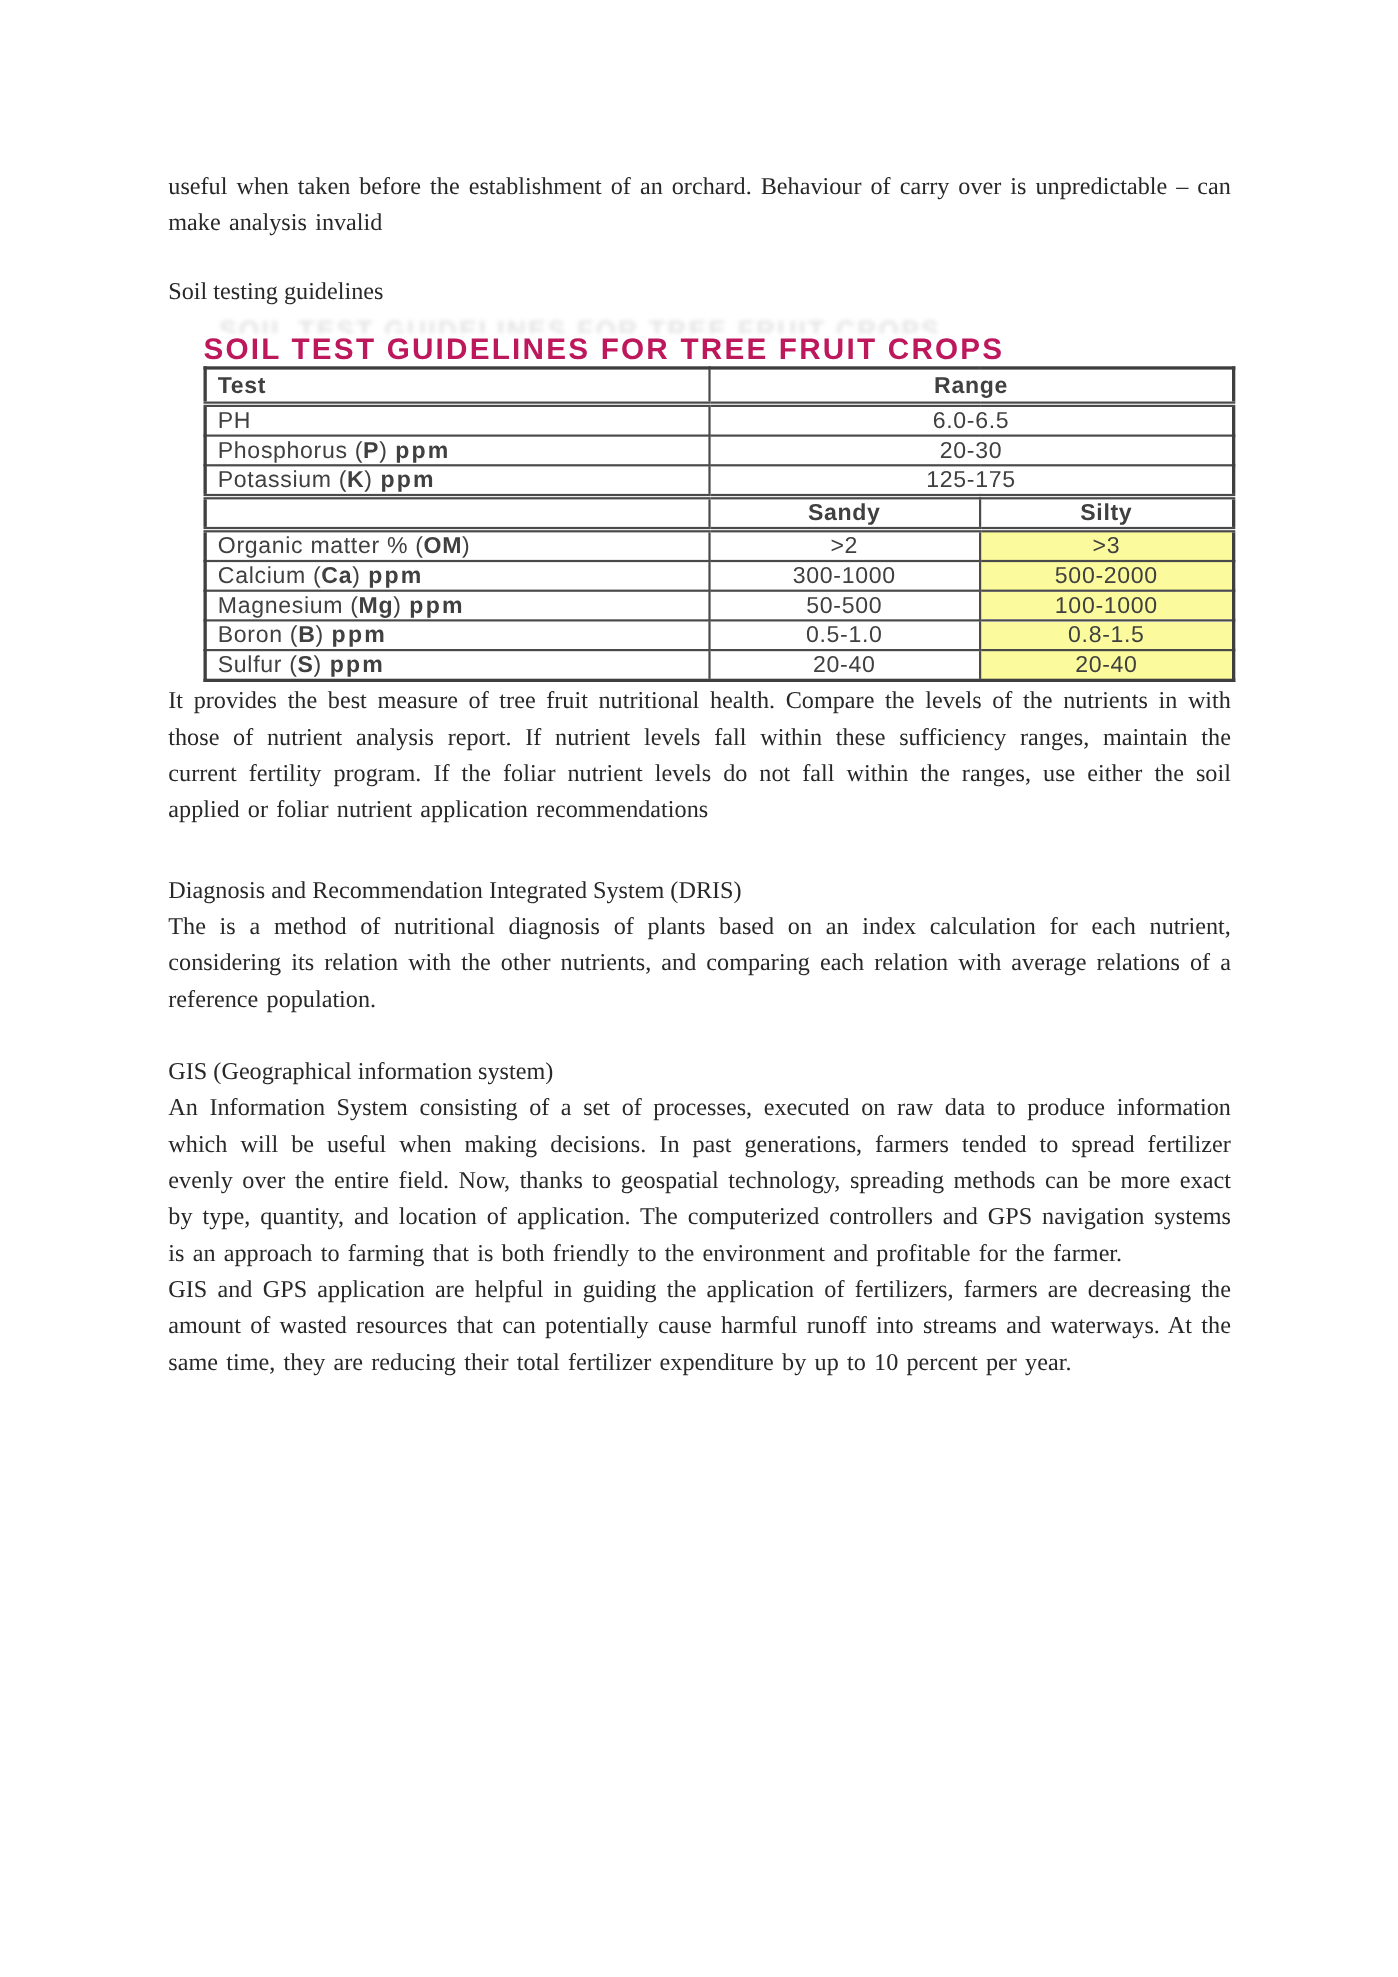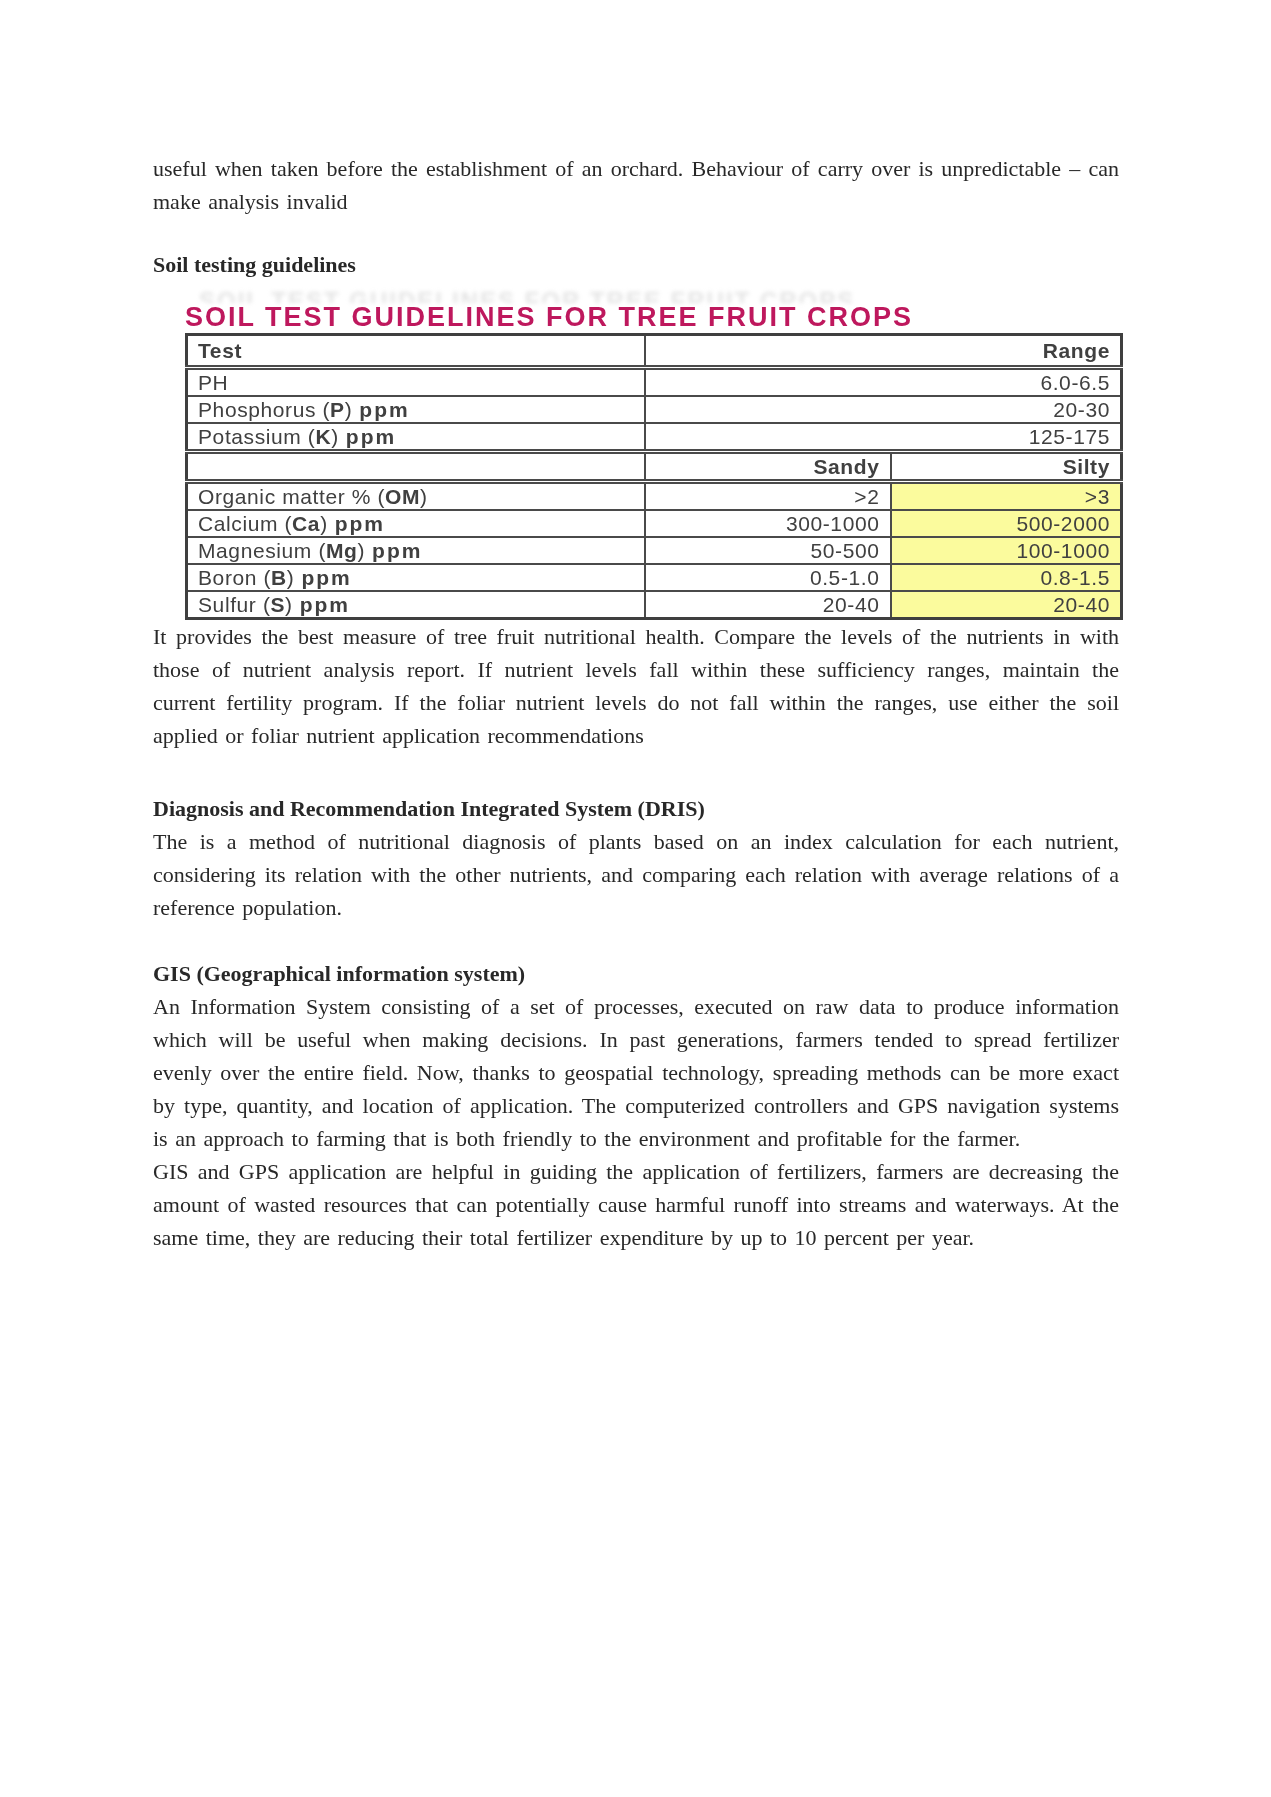--- a/index.html
+++ b/index.html
@@ -25,21 +25,21 @@
   .body-text {
     font-size: 22px;
     line-height: 33px;
     text-align: justify;
     word-spacing: 2px;
     margin: 0;
   }
   .serif-heading {
     font-size: 22px;
     line-height: 33px;
-    font-weight: bold;
+    font-weight: normal;
     margin: 30px 0 0 0;
   }
   .serif-heading.first { margin-top: 30px; }
   .serif-heading.after-table { margin-top: 38px; }
   .serif-heading.dris { margin-top: 40px; }
   .serif-heading.gis { margin-top: 33px; }
 
   
   .table-figure {
     position: relative;
@@ -89,21 +89,21 @@
   table.guidelines th, table.guidelines td {
     border: 2px solid #4a4a4a;
     padding: 0 10px;
     height: 25px;
     vertical-align: middle;
     overflow: hidden;
     white-space: nowrap;
   }
   table.guidelines thead th { height: 29px; }
   .cell-label { text-align: left; font-weight: normal; }
-  .cell-val   { text-align: right; font-weight: normal; }
+  .cell-val   { text-align: center; font-weight: normal; }
   .hdr        { font-weight: bold; }
   .sym        { font-weight: bold; }
   .unit {
     font-size: 21px;
     font-weight: bold;
     letter-spacing: 2px;
     margin-left: 7px;
   }
   thead tr th { border-bottom: 5px double #4a4a4a !important; }
   .tbody-span tr:last-child td { border-bottom: 5px double #4a4a4a; }

